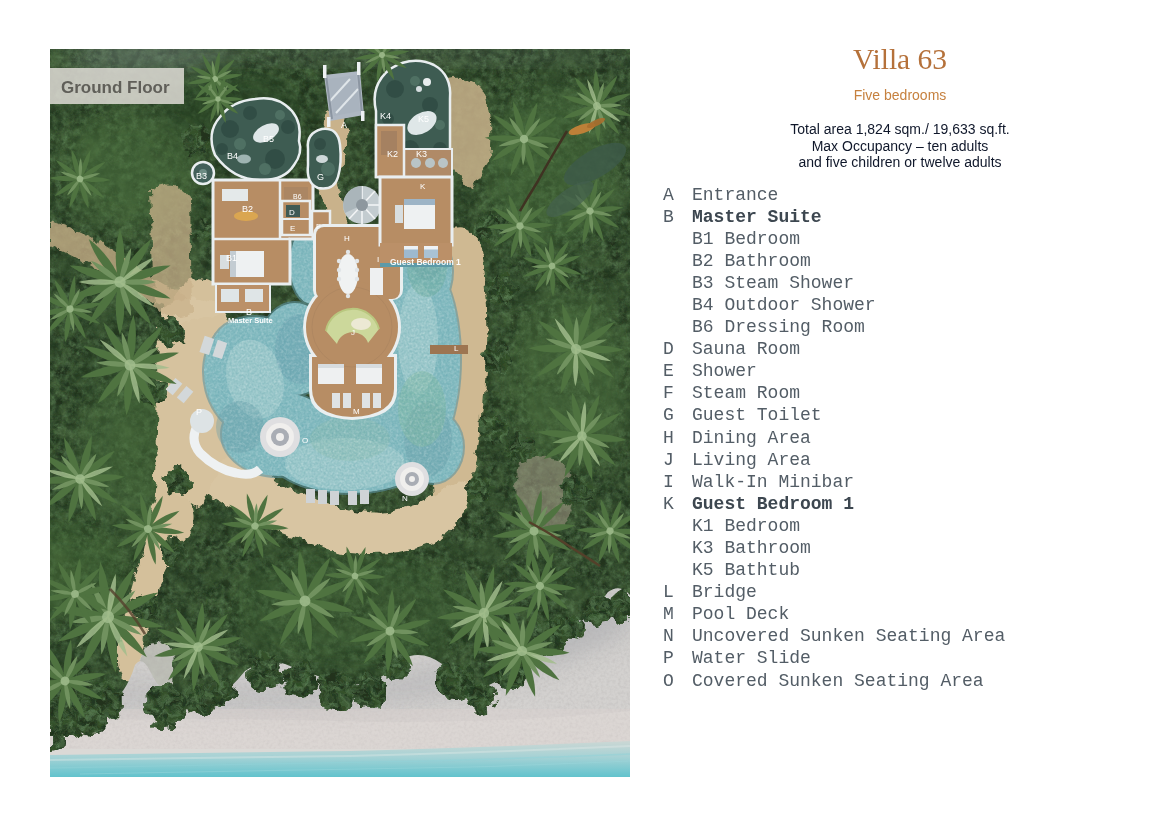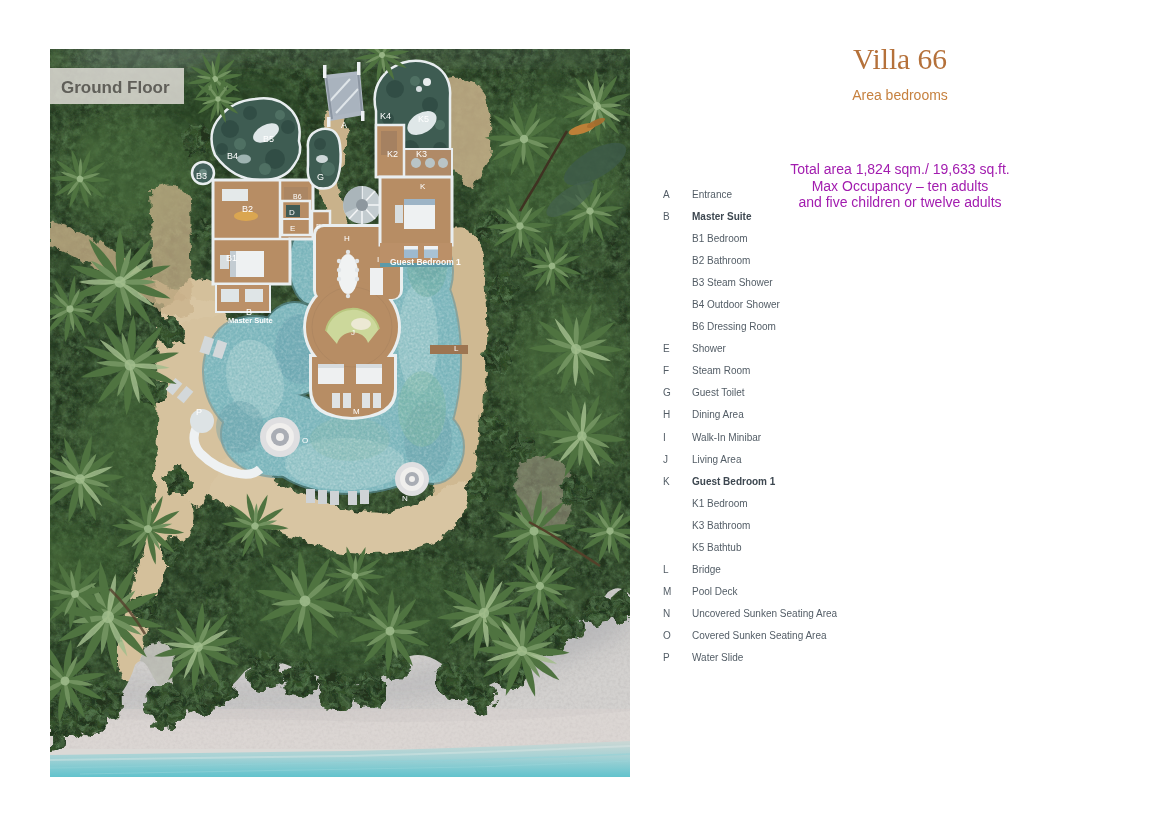--- a/index.html
+++ b/index.html
@@ -3,22 +3,22 @@
 <meta charset="utf-8">
 <style>
   html,body{margin:0;padding:0;background:#ffffff;width:1169px;height:827px;overflow:hidden;}
   body{font-family:"Liberation Sans",sans-serif;position:relative;}
   #photo{position:absolute;left:50px;top:49px;width:580px;height:728px;}
   .title{position:absolute;left:700px;top:45px;width:400px;text-align:center;
     font-family:"Liberation Serif",serif;font-size:29.5px;line-height:29.5px;color:#b5713a;}
   .sub{position:absolute;left:700px;top:88px;width:400px;text-align:center;
     font-size:14px;line-height:15px;color:#c6813f;}
   .area{position:absolute;left:700px;top:121px;width:400px;text-align:center;
-    font-size:14px;line-height:16.6px;color:#a21caf;margin-top:40px;}
-  .legend{position:absolute;left:663px;top:183.5px;font-size:10px;color:#535d66;}
+    font-size:14px;line-height:16.6px;color:#0f172a;}
+  .legend{position:absolute;left:663px;top:183.5px;font-size:18px;color:#535d66;font-family:Liberation Mono, monospace;}
   .legend .row{height:22.1px;line-height:22.1px;white-space:nowrap;}
   .legend .lt{display:inline-block;width:29px;}
   .legend b{color:#3d4750;font-weight:bold;}
 </style>
 </head>
 <body>
 <div id="photo">
 <svg width="580" height="728" viewBox="0 0 580 728" xmlns="http://www.w3.org/2000/svg">
   <defs>
     <filter id="splotch1" x="0" y="0" width="100%" height="100%">
@@ -515,39 +515,40 @@
     <text x="252" y="394" font-size="8">O</text>
     <text x="352" y="452" font-size="8">N</text>
     <text x="404" y="302" font-size="8">L</text>
   </g>
 
   <rect x="0" y="19" width="134" height="36" fill="#d9d7d0" opacity="0.88"></rect>
   <text x="11" y="44" font-family="Liberation Sans, sans-serif" font-size="17" font-weight="bold" fill="#605f59">Ground Floor</text>
 </svg>
 </div>
 
-<div class="title">Villa 66</div>
-<div class="sub">Area bedrooms</div>
+<div class="title">Villa 63</div>
+<div class="sub">Five bedrooms</div>
 <div class="area">Total area 1,824 sqm./ 19,633 sq.ft.<br>Max Occupancy – ten adults<br>and five children or twelve adults</div>
 <div class="legend">
   <div class="row"><span class="lt">A</span>Entrance</div>
   <div class="row"><span class="lt">B</span><b>Master Suite</b></div>
   <div class="row"><span class="lt"></span>B1 Bedroom</div>
   <div class="row"><span class="lt"></span>B2 Bathroom</div>
   <div class="row"><span class="lt"></span>B3 Steam Shower</div>
   <div class="row"><span class="lt"></span>B4 Outdoor Shower</div>
   <div class="row"><span class="lt"></span>B6 Dressing Room</div>
+  <div class="row"><span class="lt">D</span>Sauna Room</div>
   <div class="row"><span class="lt">E</span>Shower</div>
   <div class="row"><span class="lt">F</span>Steam Room</div>
   <div class="row"><span class="lt">G</span>Guest Toilet</div>
   <div class="row"><span class="lt">H</span>Dining Area</div>
+  <div class="row"><span class="lt">J</span>Living Area</div>
   <div class="row"><span class="lt">I</span>Walk-In Minibar</div>
-  <div class="row"><span class="lt">J</span>Living Area</div>
   <div class="row"><span class="lt">K</span><b>Guest Bedroom 1</b></div>
   <div class="row"><span class="lt"></span>K1 Bedroom</div>
   <div class="row"><span class="lt"></span>K3 Bathroom</div>
   <div class="row"><span class="lt"></span>K5 Bathtub</div>
   <div class="row"><span class="lt">L</span>Bridge</div>
   <div class="row"><span class="lt">M</span>Pool Deck</div>
   <div class="row"><span class="lt">N</span>Uncovered Sunken Seating Area</div>
+  <div class="row"><span class="lt">P</span>Water Slide</div>
   <div class="row"><span class="lt">O</span>Covered Sunken Seating Area</div>
-  <div class="row"><span class="lt">P</span>Water Slide</div>
 </div>
 
 </body></html>

